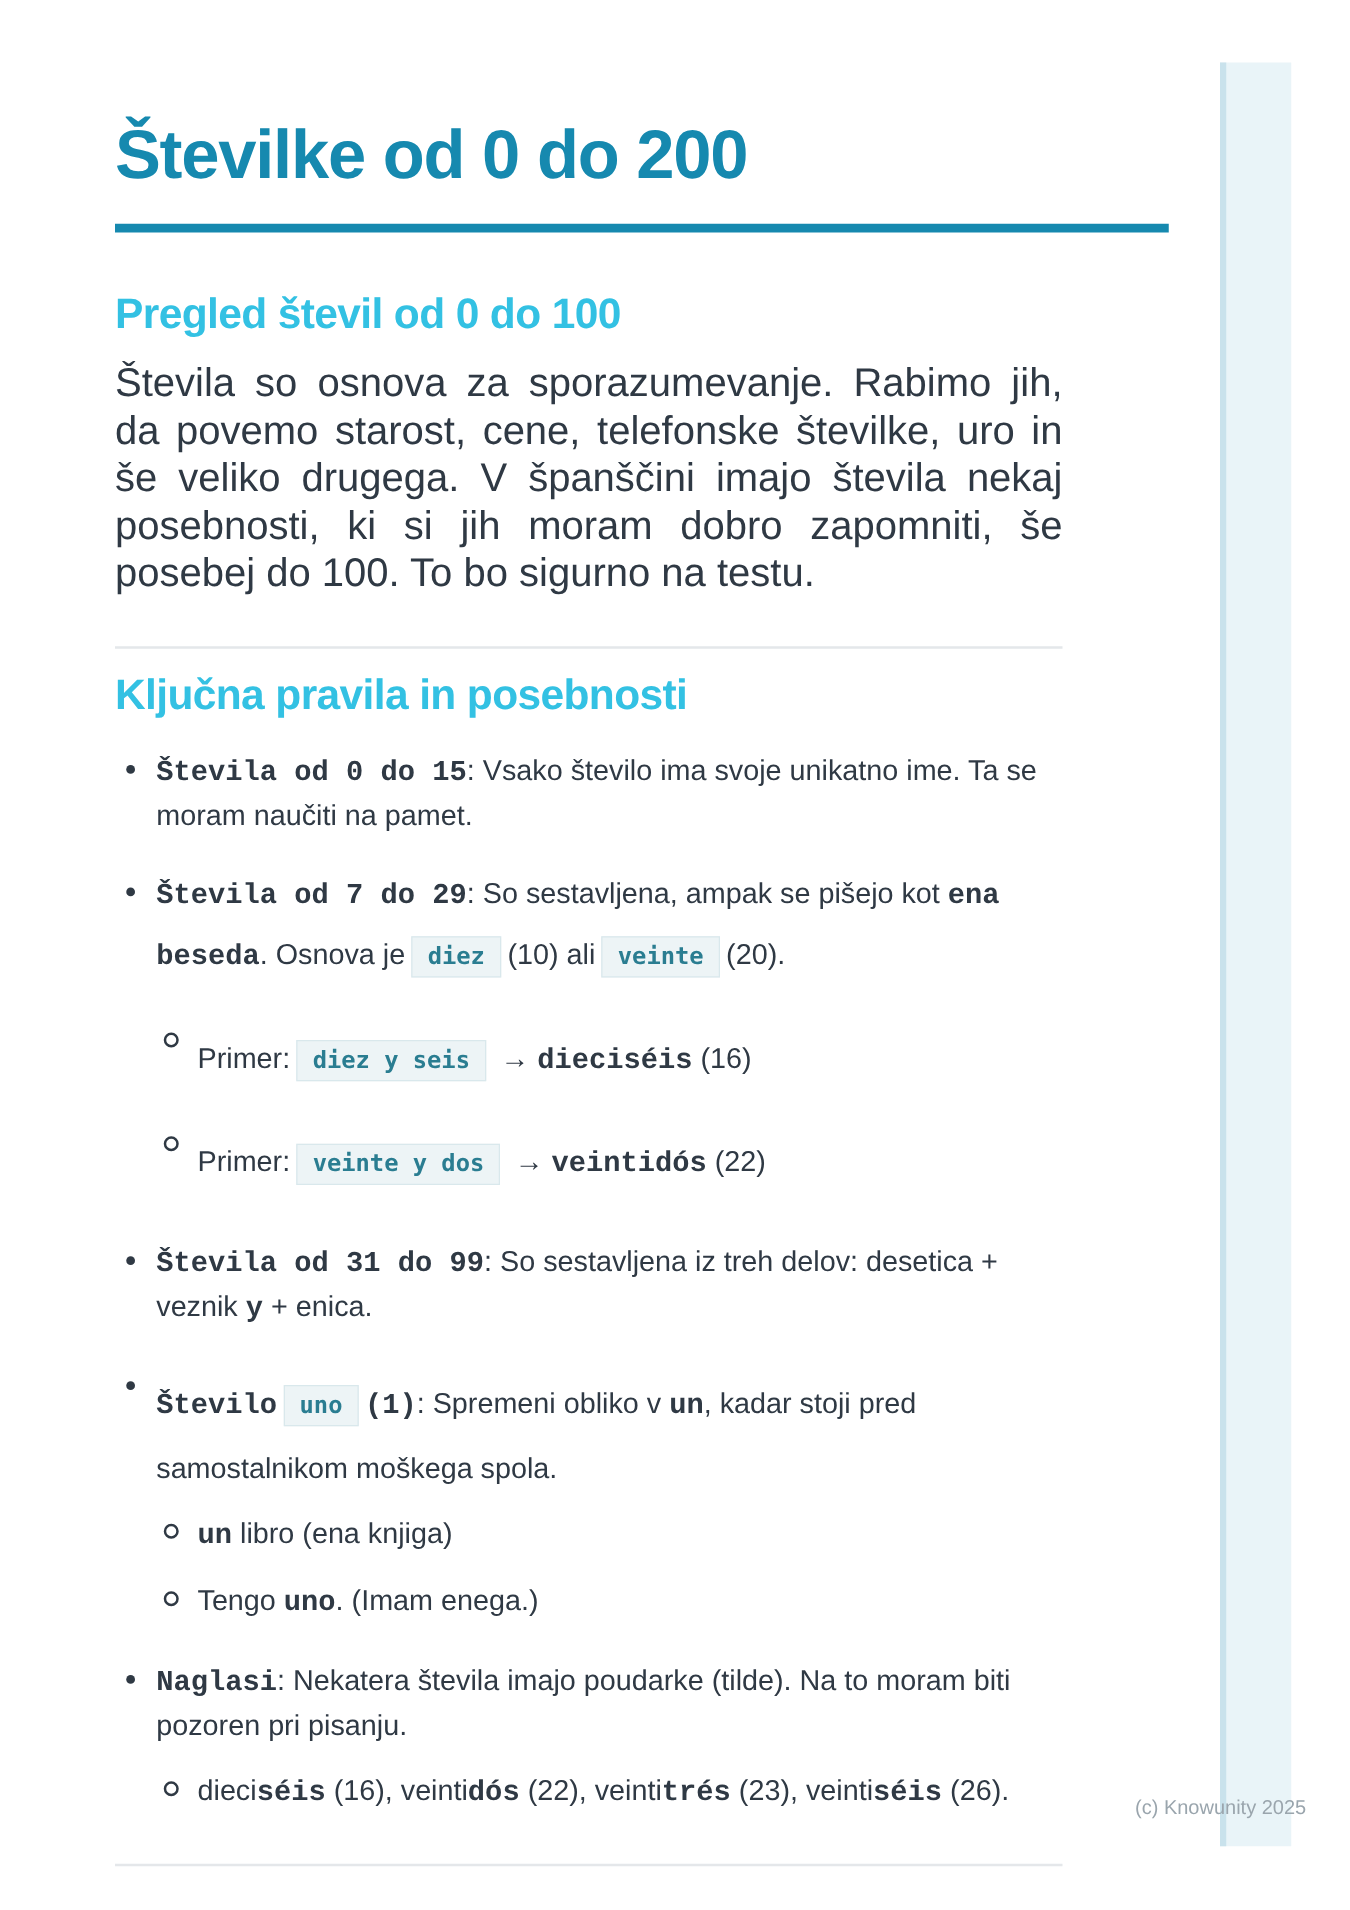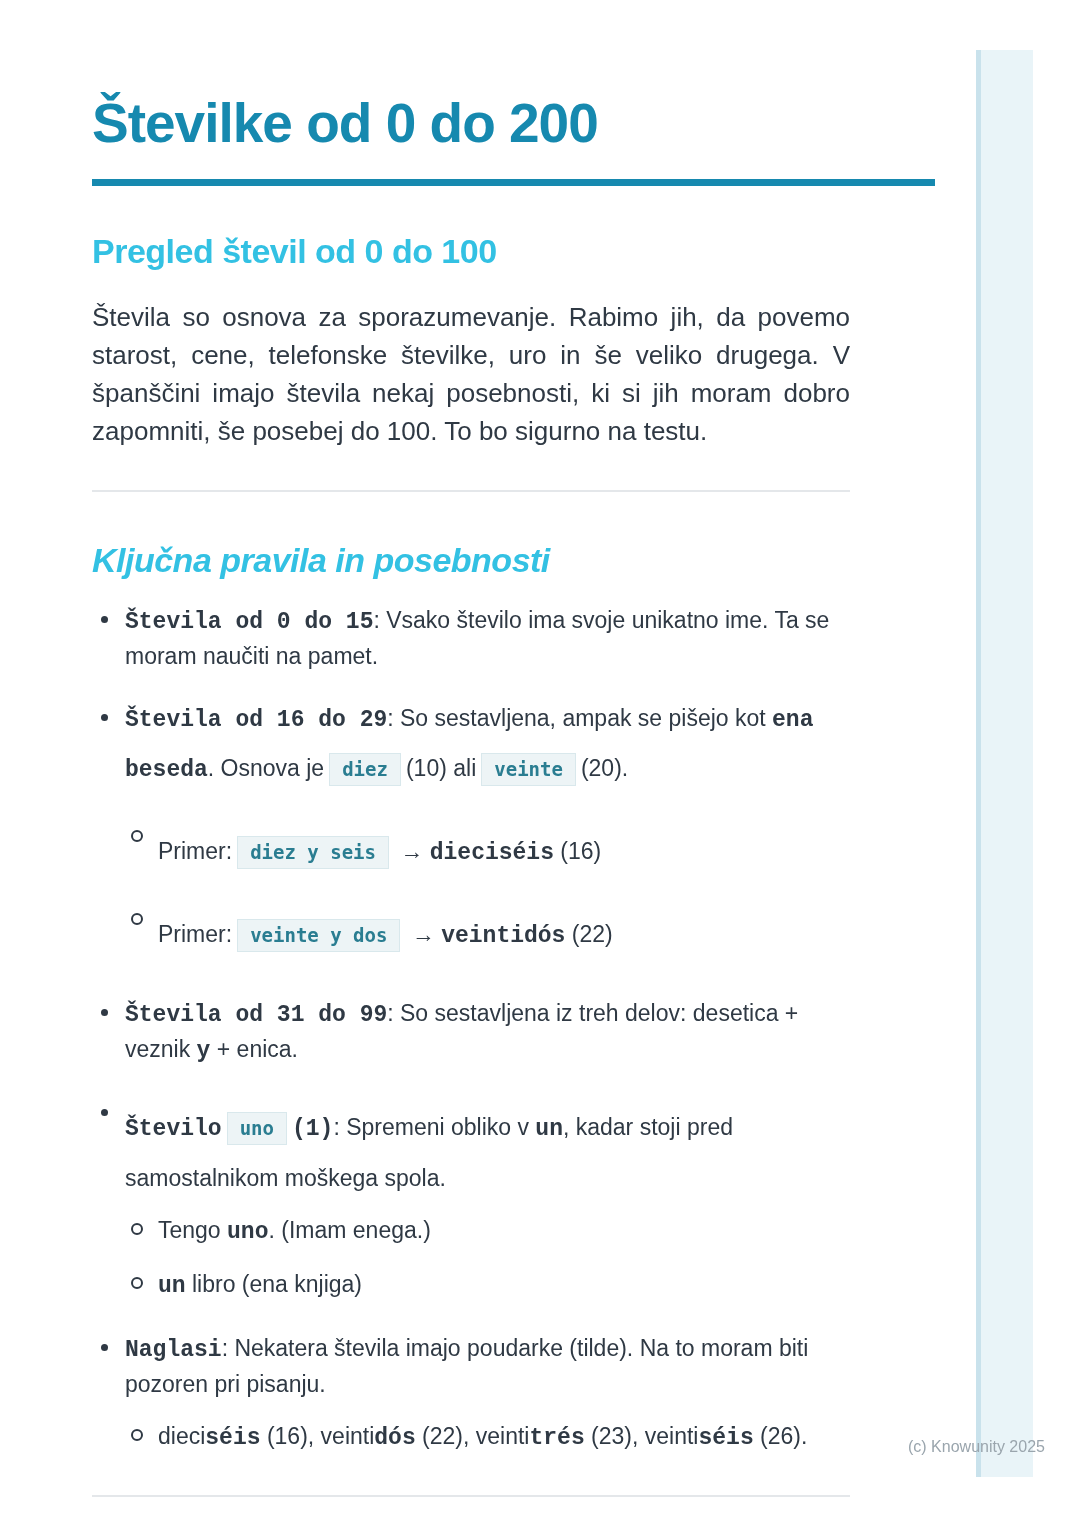--- a/index.html
+++ b/index.html
@@ -33,28 +33,28 @@
   }
   .title-rule{
     width:843px;height:7px;background:var(--title-teal);
     margin-top:26px;border:none;
   }
   .h2{
     margin:0;font-size:34px;line-height:38px;font-weight:bold;
     color:var(--heading-cyan);letter-spacing:-0.5px;
   }
   .h2.pregled{margin-top:46px;}
-  .h2.kljucna{margin-top:49px;font-style:italic;}
+  .h2.kljucna{margin-top:18px;}
   .h2.skupine{margin-top:38px;}
   .h3{
     margin:44px 0 0 0;font-size:27px;line-height:32px;font-weight:bold;
     color:var(--subheading-cyan);
   }
   .lead{
-    margin:28px 0 0 0;font-size:26px;line-height:38px;
+    margin:17px 0 0 0;font-size:32px;line-height:38px;
     text-align:justify;color:var(--body-text);
   }
   .divider{height:2px;background:var(--divider);margin-top:40px;width:758px;}
   ul.rules{
     list-style:none;margin:24px 0 0 0;padding:0;
     font-size:23px;line-height:34px;color:var(--body-text);
   }
   li.level1{position:relative;padding-left:33px;margin-top:28px;}
   li.level1:first-child{margin-top:0;}
   li.level1::before{
@@ -96,27 +96,27 @@
 
   <h2 class="h2 pregled">Pregled števil od 0 do 100</h2>
   <p class="lead">Števila so osnova za sporazumevanje. Rabimo jih, da povemo starost, cene, telefonske številke, uro in še veliko drugega. V španščini imajo števila nekaj posebnosti, ki si jih moram dobro zapomniti, še posebej do 100. To bo sigurno na testu.</p>
 
   <div class="divider"></div>
 
   <h2 class="h2 kljucna">Ključna pravila in posebnosti</h2>
 
   <ul class="rules" id="rules-list">
       <li class="level1"><strong>Števila od 0 do 15</strong><span>: Vsako število ima svoje unikatno ime. Ta se moram naučiti na pamet.</span></li>
-      <li class="level1"><strong>Števila od 16 do 29</strong><span>: So sestavljena, ampak se pišejo kot </span><strong>ena beseda</strong><span>. Osnova je</span><span class="chip">diez</span><span>(10) ali</span><span class="chip">veinte</span><span>(20).</span></li>
+      <li class="level1"><strong>Števila od 7 do 29</strong><span>: So sestavljena, ampak se pišejo kot </span><strong>ena beseda</strong><span>. Osnova je</span><span class="chip">diez</span><span>(10) ali</span><span class="chip">veinte</span><span>(20).</span></li>
       <li class="level2"><span>Primer:</span><span class="chip">diez y seis</span><span> → </span><strong>dieciséis</strong><span> (16)</span></li>
       <li class="level2"><span>Primer:</span><span class="chip">veinte y dos</span><span> → </span><strong>veintidós</strong><span> (22)</span></li>
       <li class="level1"><strong>Števila od 31 do 99</strong><span>: So sestavljena iz treh delov: desetica + veznik </span><strong>y</strong><span> + enica.</span></li>
       <li class="level1"><strong>Število</strong><span class="chip">uno</span><strong>(1)</strong><span>: Spremeni obliko v </span><strong>un</strong><span>, kadar stoji pred samostalnikom moškega spola.</span></li>
+      <li class="level2"><strong>un</strong><span> libro (ena knjiga)</span></li>
       <li class="level2"><span>Tengo </span><strong>uno</strong><span>. (Imam enega.)</span></li>
-      <li class="level2"><strong>un</strong><span> libro (ena knjiga)</span></li>
       <li class="level1"><strong>Naglasi</strong><span>: Nekatera števila imajo poudarke (tilde). Na to moram biti pozoren pri pisanju.</span></li>
       <li class="level2"><span>dieci</span><strong>séis</strong><span> (16), veinti</span><strong>dós</strong><span> (22), veinti</span><strong>trés</strong><span> (23), veinti</span><strong>séis</strong><span> (26).</span></li>
     </ul>
 
   <div class="divider"></div>
 
   <h2 class="h2 skupine">Števila po skupinah</h2>
 
   <h3 class="h3">Skupina 1: Števila od 0 do 15</h3>
 

